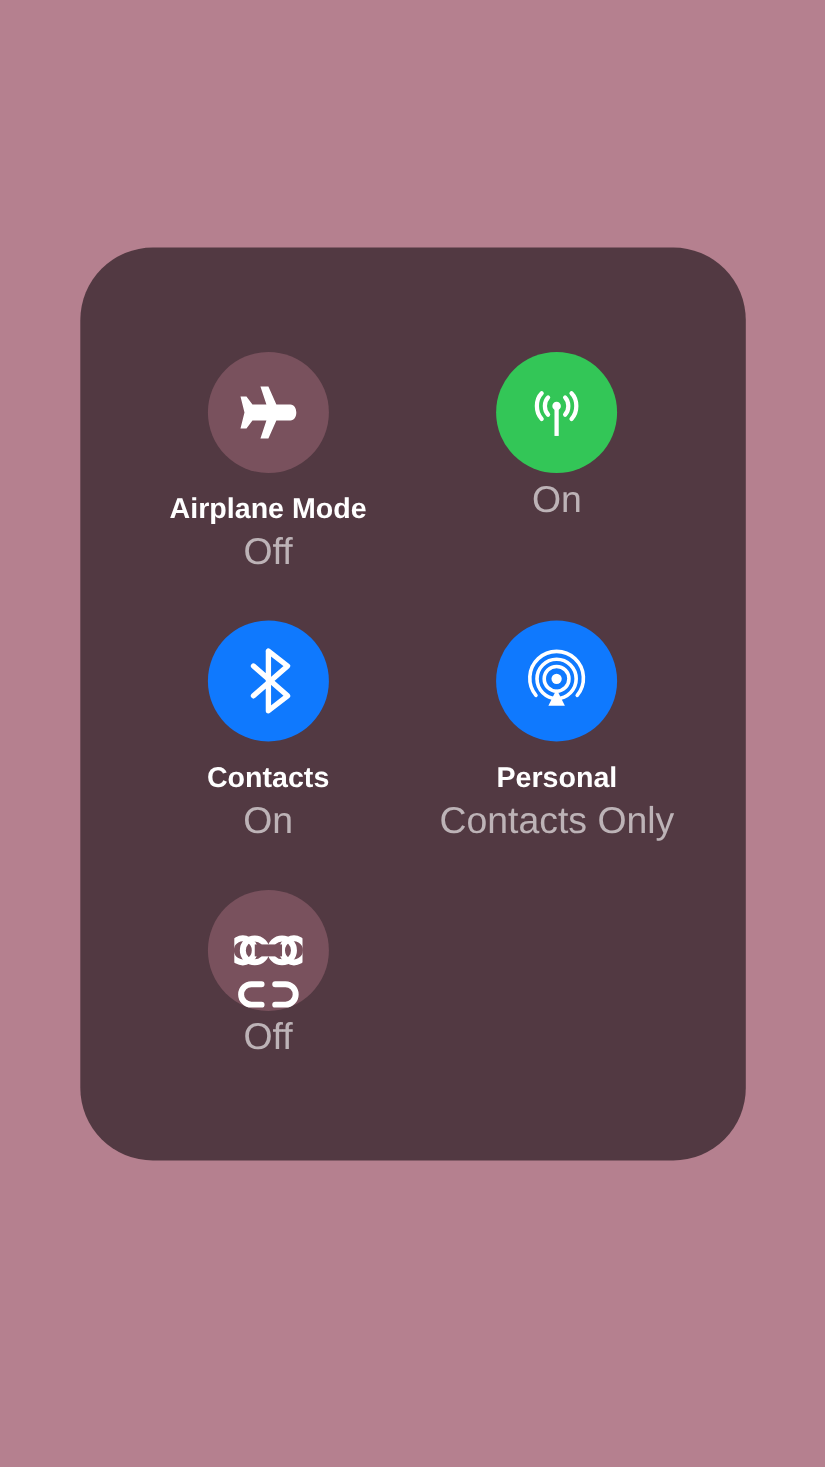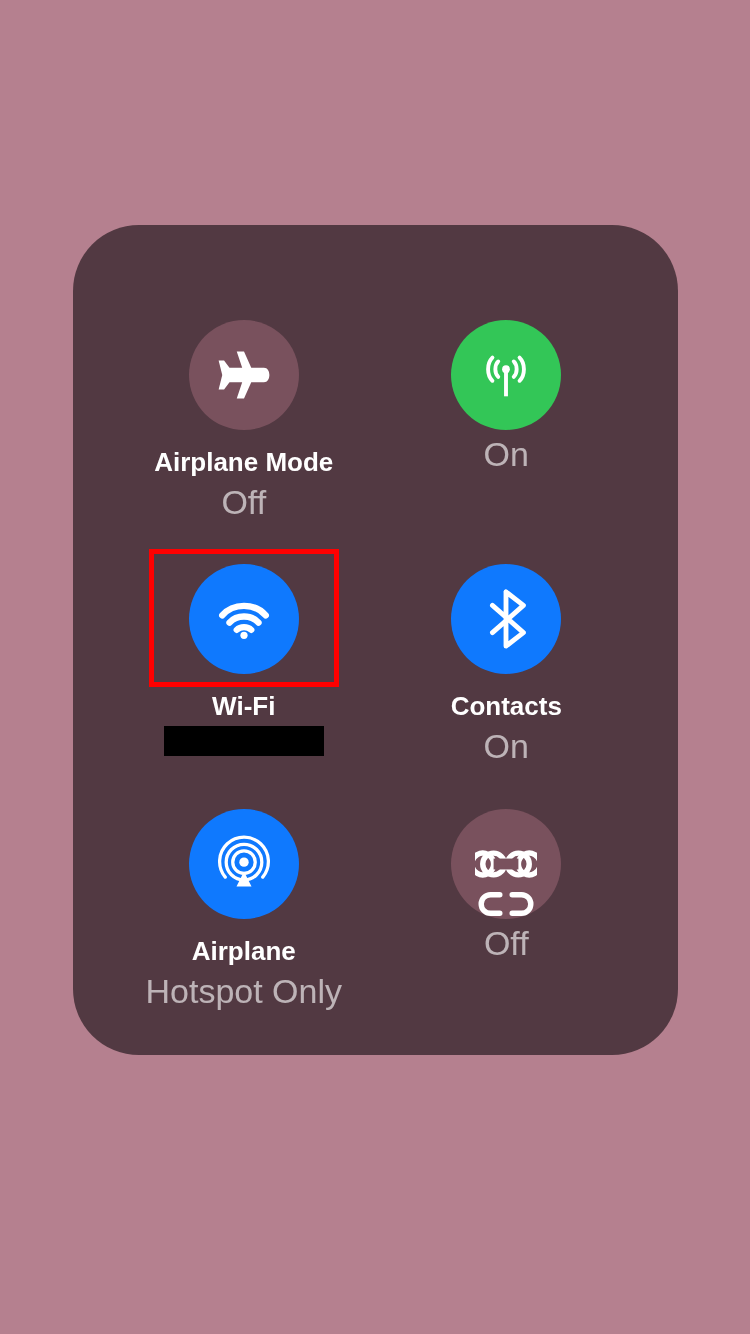--- a/index.html
+++ b/index.html
@@ -117,35 +117,20 @@
           <path d="M18 14 C12 20 12 32 18 38" stroke="#ffffff" stroke-width="4" stroke-linecap="round" fill="none"></path>
           <path d="M46 14 C52 20 52 32 46 38" stroke="#ffffff" stroke-width="4" stroke-linecap="round" fill="none"></path>
           <path d="M24 18 C20 22 20 30 24 34" stroke="#ffffff" stroke-width="4" stroke-linecap="round" fill="none"></path>
           <path d="M40 18 C44 22 44 30 40 34" stroke="#ffffff" stroke-width="4" stroke-linecap="round" fill="none"></path>
         </svg>
       </span>
     </div>
     <div class="status">On</div>
   </div>
 
-  <div class="cell">
-    <div class="highlight-box"></div>
-    <div class="circle blue-bg">
-      <span>
-        <svg width="58" height="58" viewBox="0 0 64 64" fill="none">
-          <path d="M8 28 C20 14 44 14 56 28" stroke="#ffffff" stroke-width="7" stroke-linecap="round" fill="none"></path>
-          <path d="M16 36 C24 27 40 27 48 36" stroke="#ffffff" stroke-width="7" stroke-linecap="round" fill="none"></path>
-          <path d="M24 44 C28 40 36 40 40 44" stroke="#ffffff" stroke-width="7" stroke-linecap="round" fill="none"></path>
-          <circle cx="32" cy="50" r="4" fill="#ffffff"></circle>
-        </svg>
-      </span>
-    </div>
-    <div class="title">Wi-Fi</div>
-    <div class="redacted"></div>
-  </div>
 
   <div class="cell">
     <div class="circle blue-bg">
       <span>
         <svg width="48" height="62" viewBox="0 0 40 64" fill="none">
           <path d="M20 4 L20 60 L38 46 L6 18 M20 4 L38 18 L6 46" stroke="#ffffff" stroke-width="5" stroke-linejoin="round" stroke-linecap="round" fill="none"></path>
         </svg>
       </span>
     </div>
     <div class="title">Contacts</div>
@@ -157,22 +142,22 @@
       <span>
         <svg width="60" height="60" viewBox="0 0 64 64" fill="none">
           <circle cx="32" cy="30" r="5" fill="#ffffff"></circle>
           <circle cx="32" cy="30" r="12" stroke="#ffffff" stroke-width="3.5" fill="none"></circle>
           <circle cx="32" cy="30" r="19" stroke="#ffffff" stroke-width="3.5" fill="none"></circle>
           <path d="M12 46 A26 26 0 1 1 52 46" stroke="#ffffff" stroke-width="3.5" fill="none" stroke-linecap="round"></path>
           <path d="M24 56 L32 40 L40 56 Z" fill="#ffffff"></path>
         </svg>
       </span>
     </div>
-    <div class="title">Airplane</div>
-    <div class="status">Hotspot Only</div>
+    <div class="title">Personal</div>
+    <div class="status">Contacts Only</div>
   </div>
 
   <div class="cell">
     <div class="circle inactive-bg">
       <span>
         <svg width="62" height="42" viewBox="0 0 80 48" fill="none">
           <path d="M30 24 A14 14 0 1 1 30 23.9" stroke="#ffffff" stroke-width="7" fill="none" stroke-linecap="round" transform="translate(-6 0)"></path>
           <path d="M50 24 A14 14 0 1 0 50 23.9" stroke="#ffffff" stroke-width="7" fill="none" stroke-linecap="round" transform="translate(6 0)"></path>
           <ellipse cx="24" cy="24" rx="14" ry="14" stroke="#ffffff" stroke-width="7" fill="none"></ellipse>
           <ellipse cx="56" cy="24" rx="14" ry="14" stroke="#ffffff" stroke-width="7" fill="none"></ellipse>

